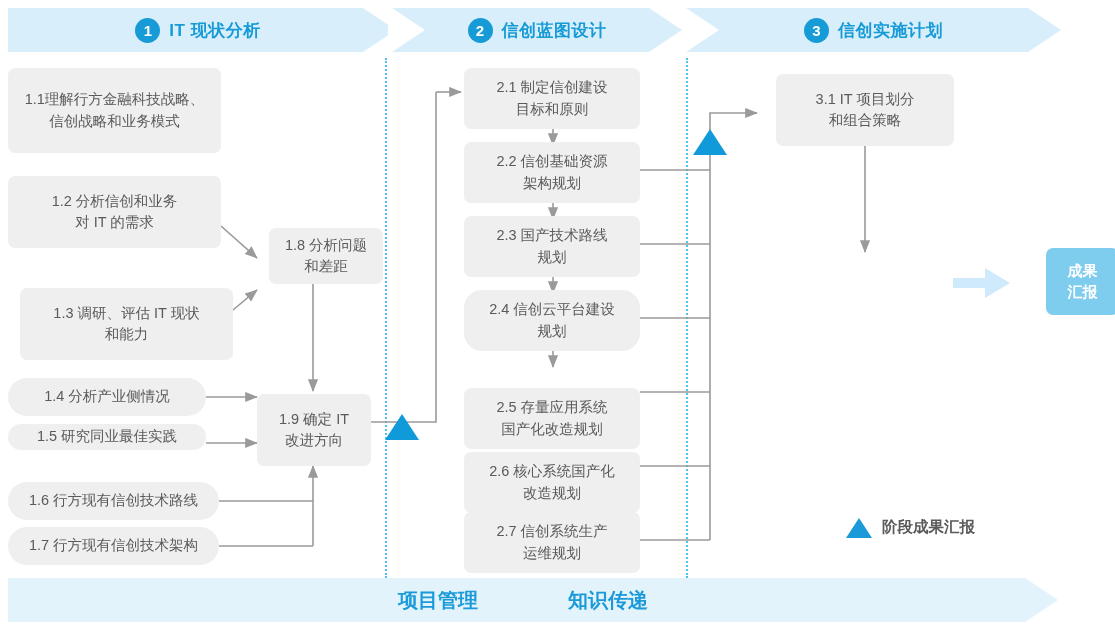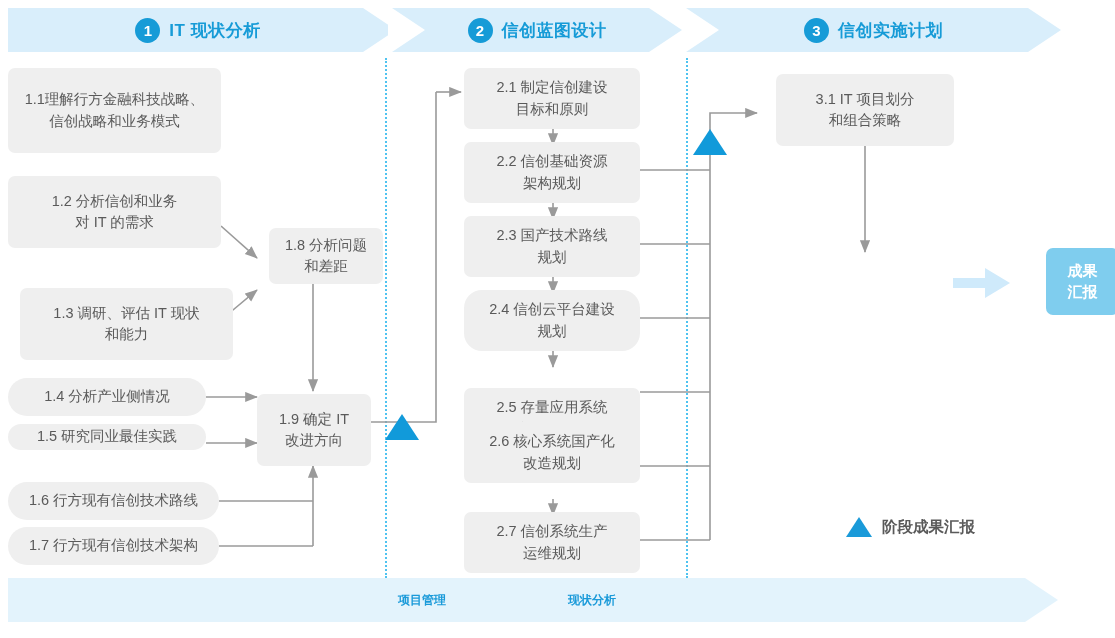--- a/index.html
+++ b/index.html
@@ -49,21 +49,21 @@
   }
   
   .footer-bar{
     position:absolute;left:8px;top:578px;height:44px;
     width:1050px;background:#e3f3fc;
     clip-path:polygon(0 0, 1017px 0, 1050px 50%, 1017px 100%, 0 100%);
   }
   .footer-label{
     position:absolute;top:578px;height:44px;
     display:flex;align-items:center;
-    color:#1a9ad9;font-size:12px;font-weight:bold;
+    color:#1a9ad9;font-size:20px;font-weight:bold;
     white-space:nowrap;
   }
   .fl-pm{left:398px;}
   .fl-kt{left:568px;}
   
   .vdot{
     position:absolute;width:0;
     border-left:2px dotted #4fc3f0;
   }
   
@@ -88,21 +88,21 @@
     border-radius:7px;
     color:#ffffff;font-weight:bold;font-size:15px;
     line-height:1.35;
     display:flex;align-items:center;justify-content:center;
     text-align:center;white-space:pre-line;
     box-sizing:border-box;
   }
   
   .legend{
     position:absolute;left:846px;top:517px;
-    display:flex;align-items:flex-start;gap:10px;font-family:Liberation Serif, serif;
+    display:flex;align-items:center;gap:10px;font-family:Liberation Serif, serif;
   }
   .legend-tri{
     width:0;height:0;
     border-left:13px solid transparent;
     border-right:13px solid transparent;
     border-bottom:20px solid #1a9ad9;
   }
   .legend-text{color:#5a5a5a;font-size:15.5px;font-weight:bold;white-space:nowrap;}
   
   .tri{
@@ -208,32 +208,32 @@
   <div class="box" style="left:464px;top:68px;width:176px;height:61px;">2.1 制定信创建设
 目标和原则</div>
   <div class="box" style="left:464px;top:142px;width:176px;height:61px;text-align:center;">2.2 信创基础资源
 架构规划</div>
   <div class="box" style="left:464px;top:216px;width:176px;height:61px;">2.3 国产技术路线
 规划</div>
   <div class="box" style="left:464px;top:290px;width:176px;height:61px;border-radius:18px;">2.4 信创云平台建设
 规划</div>
   <div class="box" style="left:464px;top:364px;width:176px;height:61px;margin-top:24px;">2.5 存量应用系统
 国产化改造规划</div>
-  <div class="box" style="left:464px;top:422px;width:176px;height:61px;">2.6 核心系统国产化
+  <div class="box" style="left:464px;top:452px;width:176px;height:61px;">2.6 核心系统国产化
 改造规划</div>
   <div class="box" style="left:464px;top:512px;width:176px;height:61px;text-align:center;">2.7 信创系统生产
 运维规划</div>
 
   <div class="box" style="left:776px;top:74px;width:178px;height:72px;">3.1 IT 项目划分
 和组合策略</div>
   <div class="result-chip" style="left:1046px;top:248px;width:73px;height:67px;">成果
 汇报</div>
 
   <div class="legend">
     <span class="legend-tri"></span>
     <span class="legend-text">阶段成果汇报</span>
   </div>
 
   <div class="footer-bar"></div>
   <div class="footer-label fl-pm">项目管理</div>
-  <div class="footer-label fl-kt">现状分析</div>
+  <div class="footer-label fl-kt">知识传递</div>
 
 </div>
 
 </body></html>

